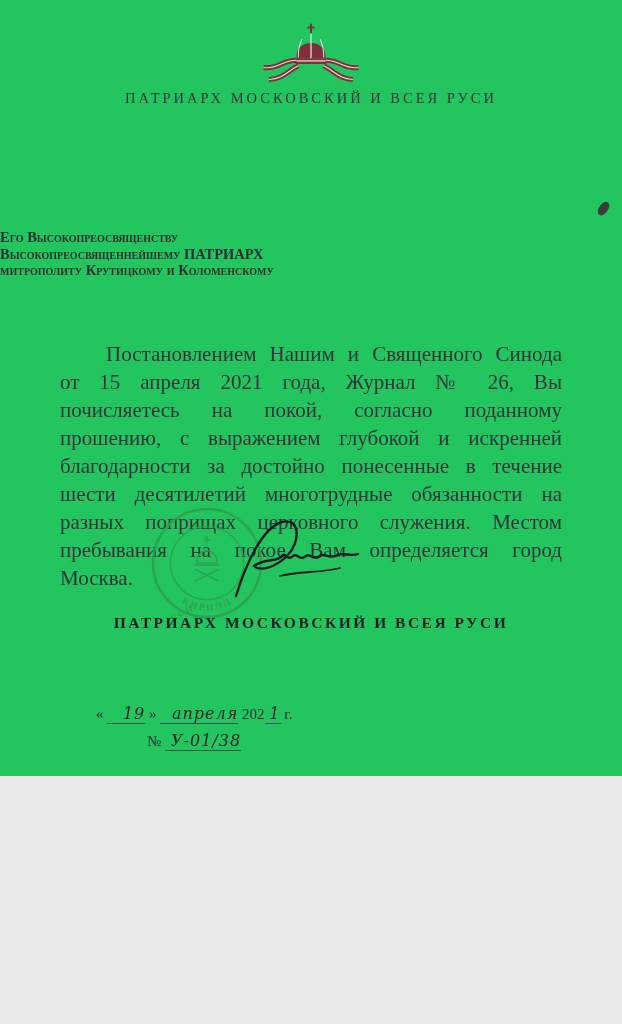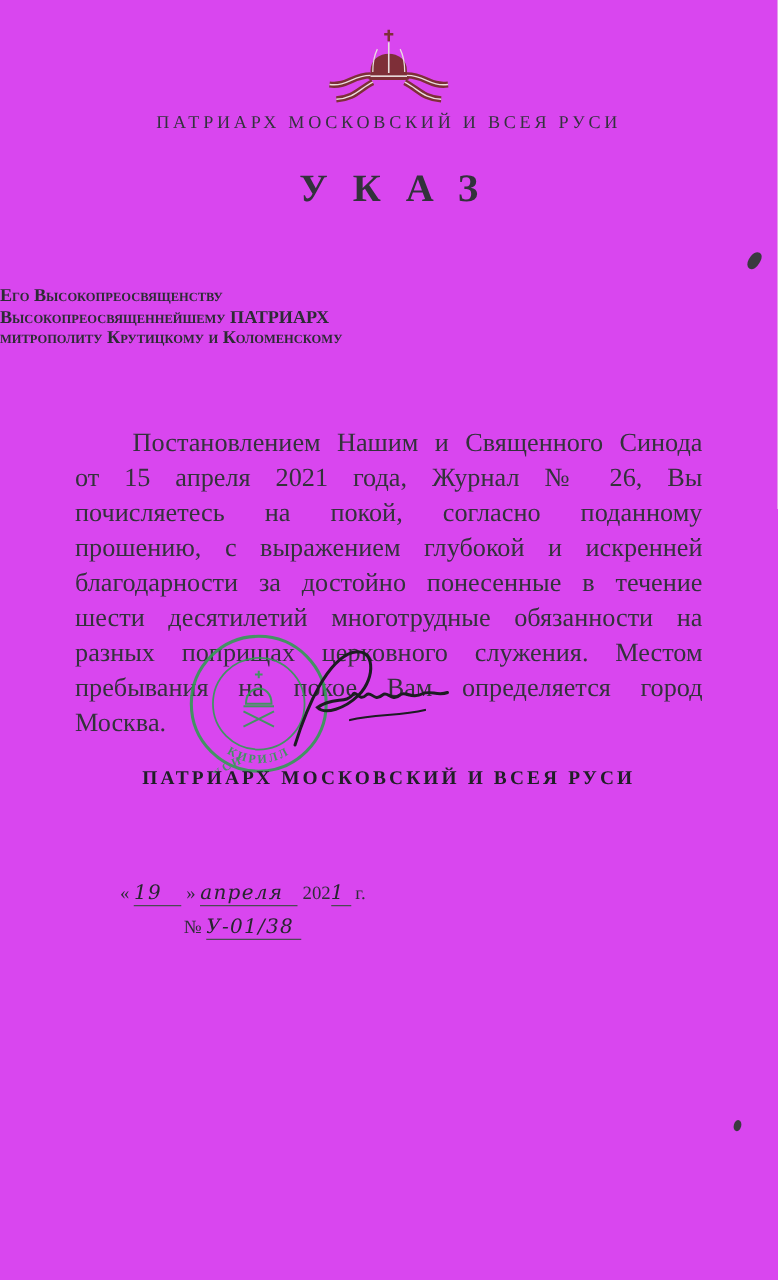--- a/index.html
+++ b/index.html
@@ -1,20 +1,20 @@
 <!DOCTYPE html>
 <html><head>
 <meta charset="utf-8">
 <style>
   html,body{margin:0;padding:0;background:#e8e8e6;}
   .page{
     position:relative;
-    width:622px;height:1024px;
+    width:622px;height:776px;
     margin:0 auto;
-    background:#d946ef;
+    background:#22c55e;
     font-family:"Liberation Serif", serif;
     color:#2e2e36;
     overflow:hidden;
   }
   .emblem{
     position:absolute;top:22px;left:0;right:0;
     display:flex;justify-content:center;
   }
   .letterhead-title{
     position:absolute;top:90px;left:0;right:0;
@@ -85,21 +85,21 @@
   .hand{
     font-family:"DejaVu Serif", serif;
     font-style:italic;
     font-size:16px;
     color:#26262e;
     letter-spacing:1px;
   }
   .blank{
     display:inline-block;
     border-bottom:1px solid #4a4a52;
-    text-align:left;
+    text-align:right;
   }
   .blank.day{min-width:38px;}
   .blank.month{min-width:78px;}
   .blank.year{min-width:16px;}
   .blank.number{min-width:76px;}
   .quote{letter-spacing:0;}
   .artifact{
     position:absolute;background:#3a3a40;border-radius:50%;
   }
   .artifact.a1{left:599px;top:201px;width:9px;height:15px;transform:rotate(28deg);border-radius:60% 40% 55% 45%;}
@@ -129,21 +129,20 @@
 
       <path d="M76 42 C92 42 96 52 112 50" stroke="#7e2f38" stroke-width="5.5" fill="none"></path>
       <path d="M76 42 C92 42 96 52 112 50" stroke="#e9dede" stroke-width="1.2" fill="none"></path>
       <path d="M74 48 C86 54 90 62 106 63" stroke="#7e2f38" stroke-width="5.5" fill="none"></path>
       <path d="M74 48 C86 54 90 62 106 63" stroke="#e9dede" stroke-width="1.2" fill="none"></path>
     </svg>
   </div>
 
   <div class="letterhead-title">ПАТРИАРХ МОСКОВСКИЙ И ВСЕЯ РУСИ</div>
 
-  <h1 class="decree-title">УКАЗ</h1>
 
   <div class="addressee">
     <div>Его Высокопреосвященству</div>
     <div>Высокопреосвященнейшему ПАТРИАРХ</div>
     <div>митрополиту Крутицкому и Коломенскому</div>
   </div>
 
   <p class="decree-body">Постановлением Нашим и Священного Синода от 15 апреля 2021 года, Журнал № 26, Вы почисляетесь на покой, согласно поданному прошению, с выражением глубокой и искренней благодарности за достойно понесенные в течение шести десятилетий многотрудные обязанности на разных поприщах церковного служения. Местом пребывания на покое Вам определяется город Москва.</p>
 
   <div class="seal-area">

